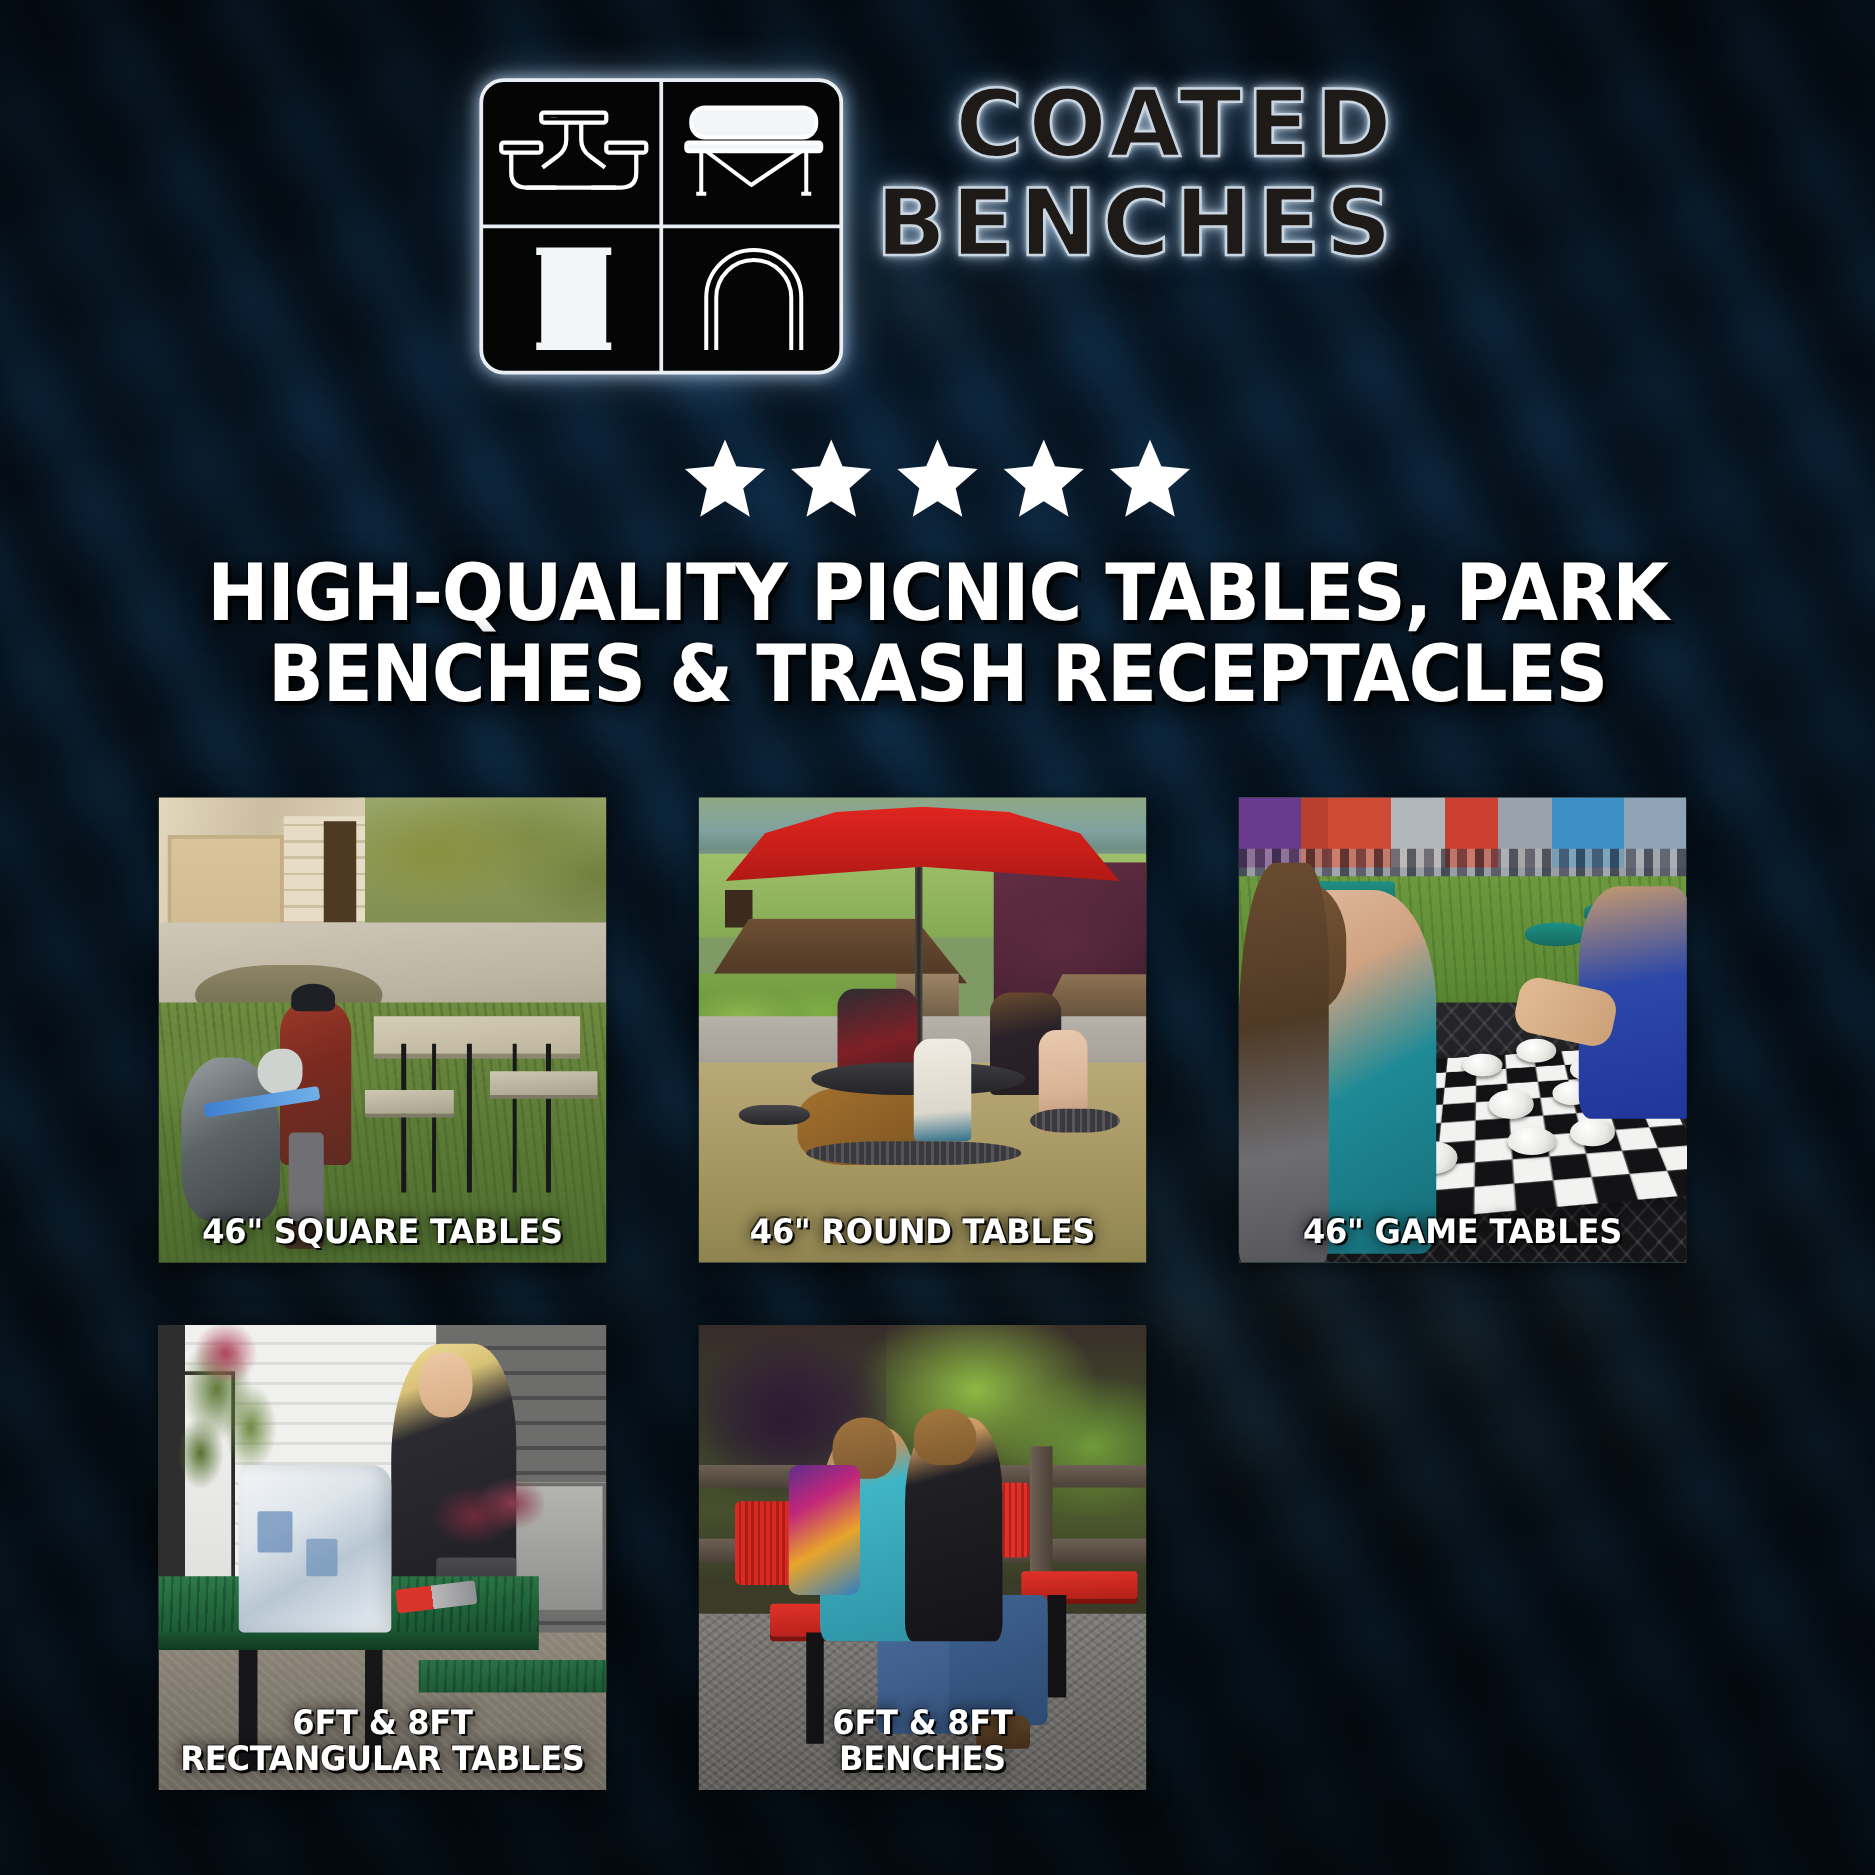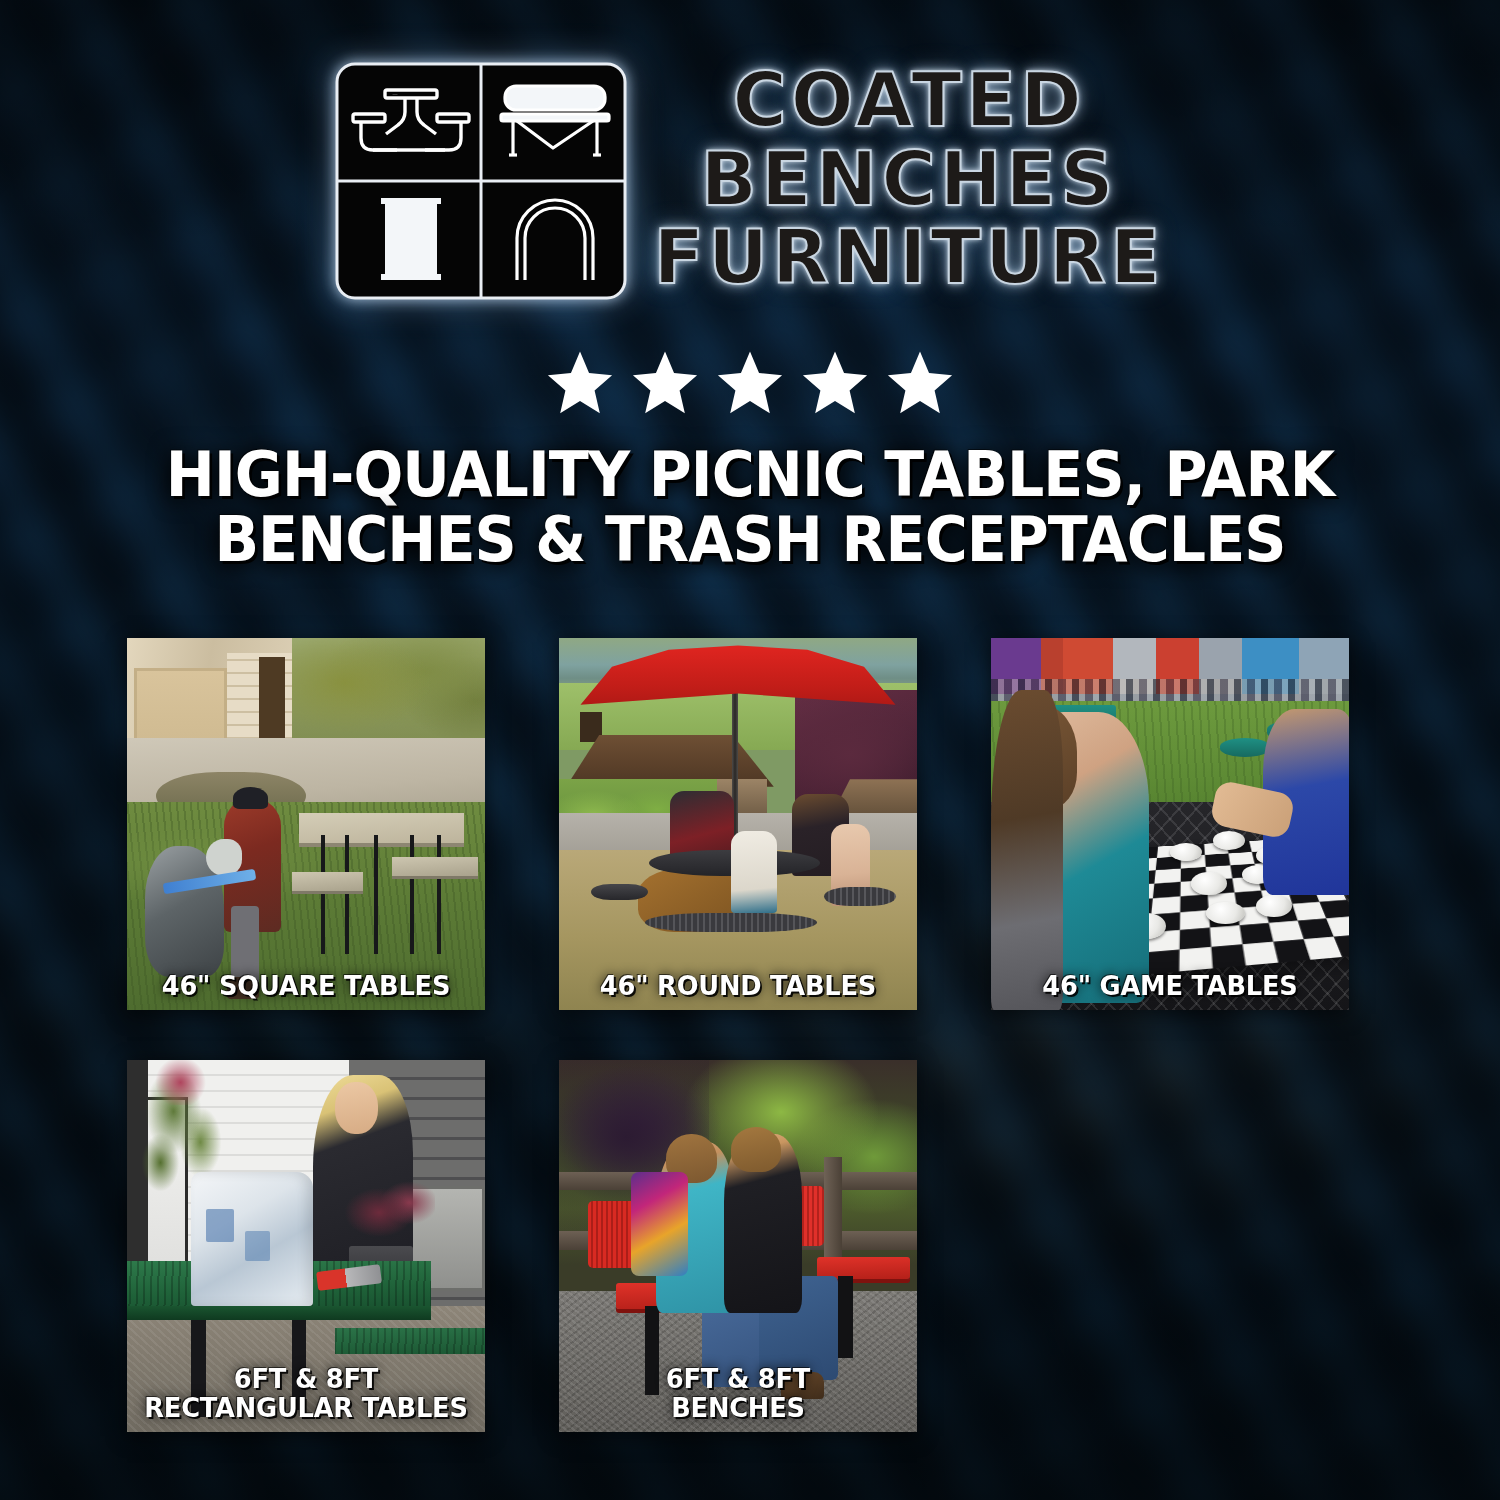--- a/index.html
+++ b/index.html
@@ -55,21 +55,21 @@
     position:absolute; left:0; right:0; top:62px;
     display:flex; justify-content:center; align-items:flex-start; gap:26px;
   }
   #logo-mark{
     width:292px; height:238px; flex:0 0 auto;
     position:relative;
     filter:drop-shadow(0 0 7px rgba(190,215,240,.85)) drop-shadow(0 0 16px rgba(120,160,200,.45));
   }
   #logo-mark svg{ display:block; width:100%; height:100%; }
   #logo-text{
-    display:flex; flex-direction:column; align-items:center;
+    display:flex; flex-direction:column; align-items:flex-end;
     padding-top:2px;
   }
   .logo-line{
     font-family:"DejaVu Sans", sans-serif;
     font-weight:bold;
     font-size:74px;
     line-height:.98;
     letter-spacing:4px;
     color:#1d1a18;
     -webkit-text-stroke:2px #c9d6e2;
@@ -493,21 +493,20 @@
         <g fill="none" stroke="#ffffff" stroke-width="3.2">
           <path d="M182 218 V176 a38 38 0 0 1 76 0 V218"></path>
           <path d="M190 218 V176 a30 30 0 0 1 60 0 V218"></path>
         </g>
       </svg>
     </div>
 
     <div id="logo-text">
       <div class="logo-line" id="logo-l1">COATED</div>
       <div class="logo-line" id="logo-l2">BENCHES</div>
-      <div class="logo-line" id="logo-l3">FURNITURE</div>
     </div>
   </div>
 
   <div id="stars">
     <svg class="star" viewBox="0 0 24 24">
         <polygon points="12,1.2 15.1,8.6 23,9.3 17,14.6 18.8,22.4 12,18.2 5.2,22.4 7,14.6 1,9.3 8.9,8.6" fill="#ffffff"></polygon>
       </svg>
     <svg class="star" viewBox="0 0 24 24">
         <polygon points="12,1.2 15.1,8.6 23,9.3 17,14.6 18.8,22.4 12,18.2 5.2,22.4 7,14.6 1,9.3 8.9,8.6" fill="#ffffff"></polygon>
       </svg>

